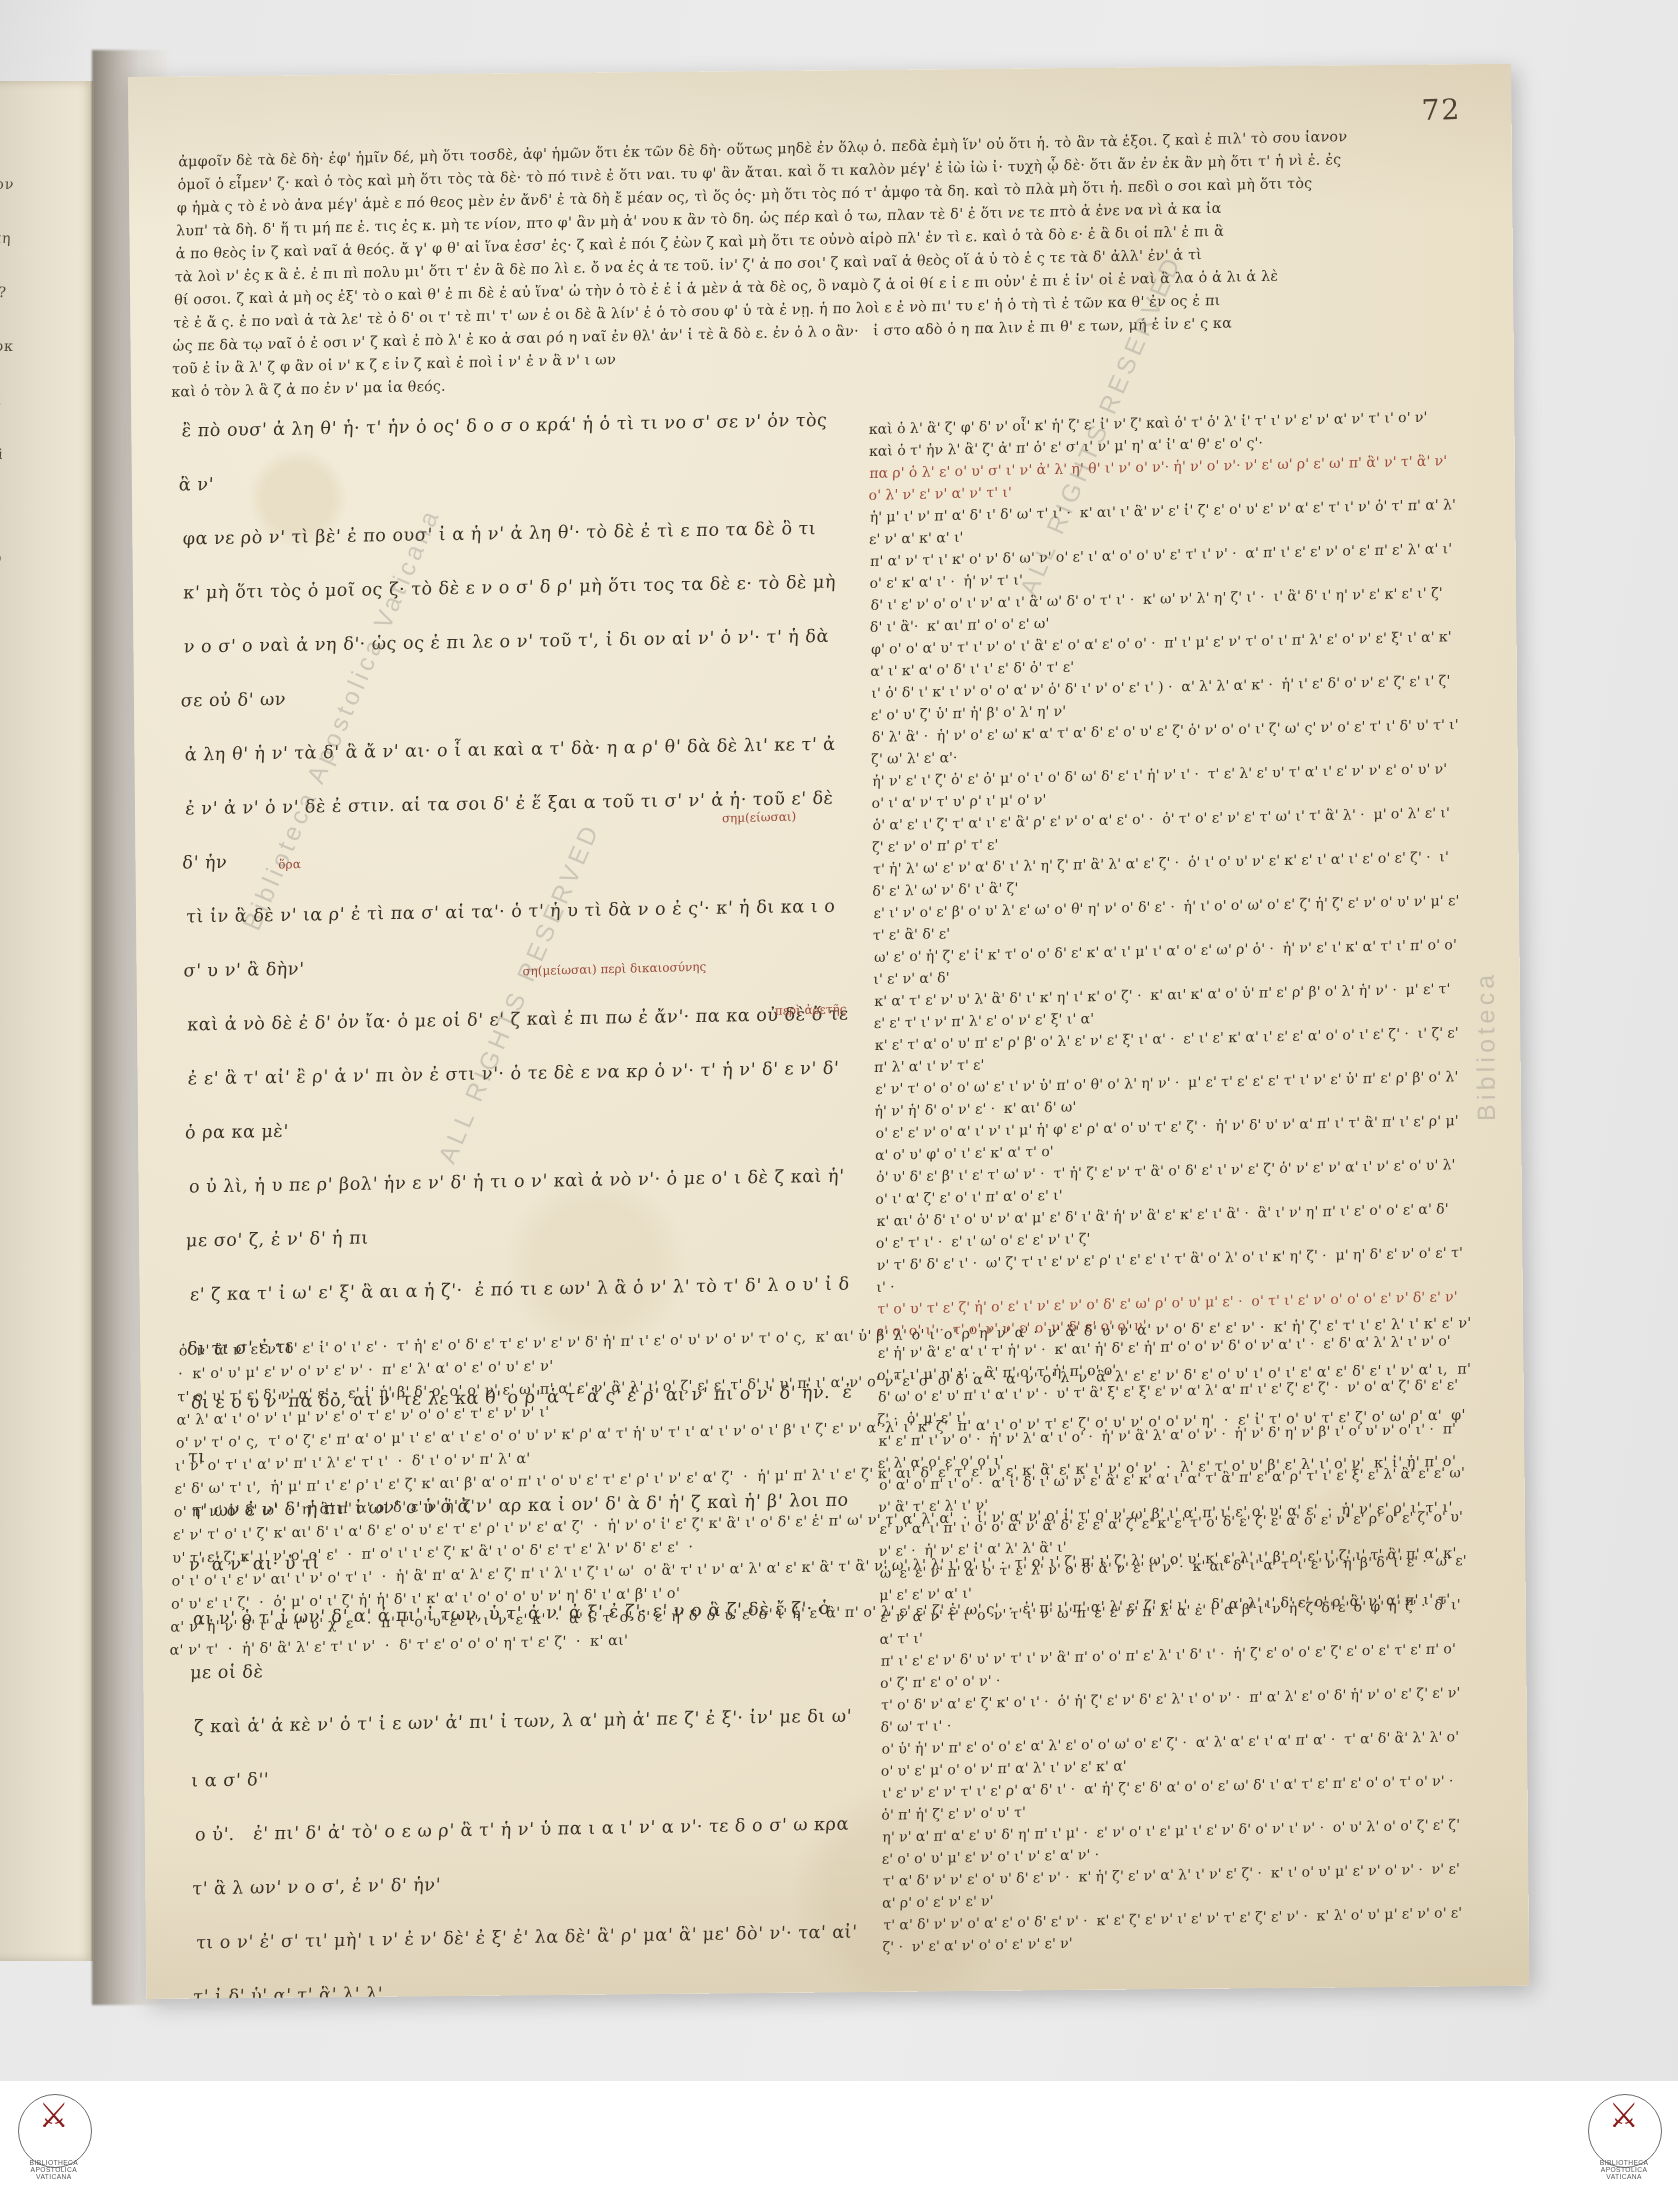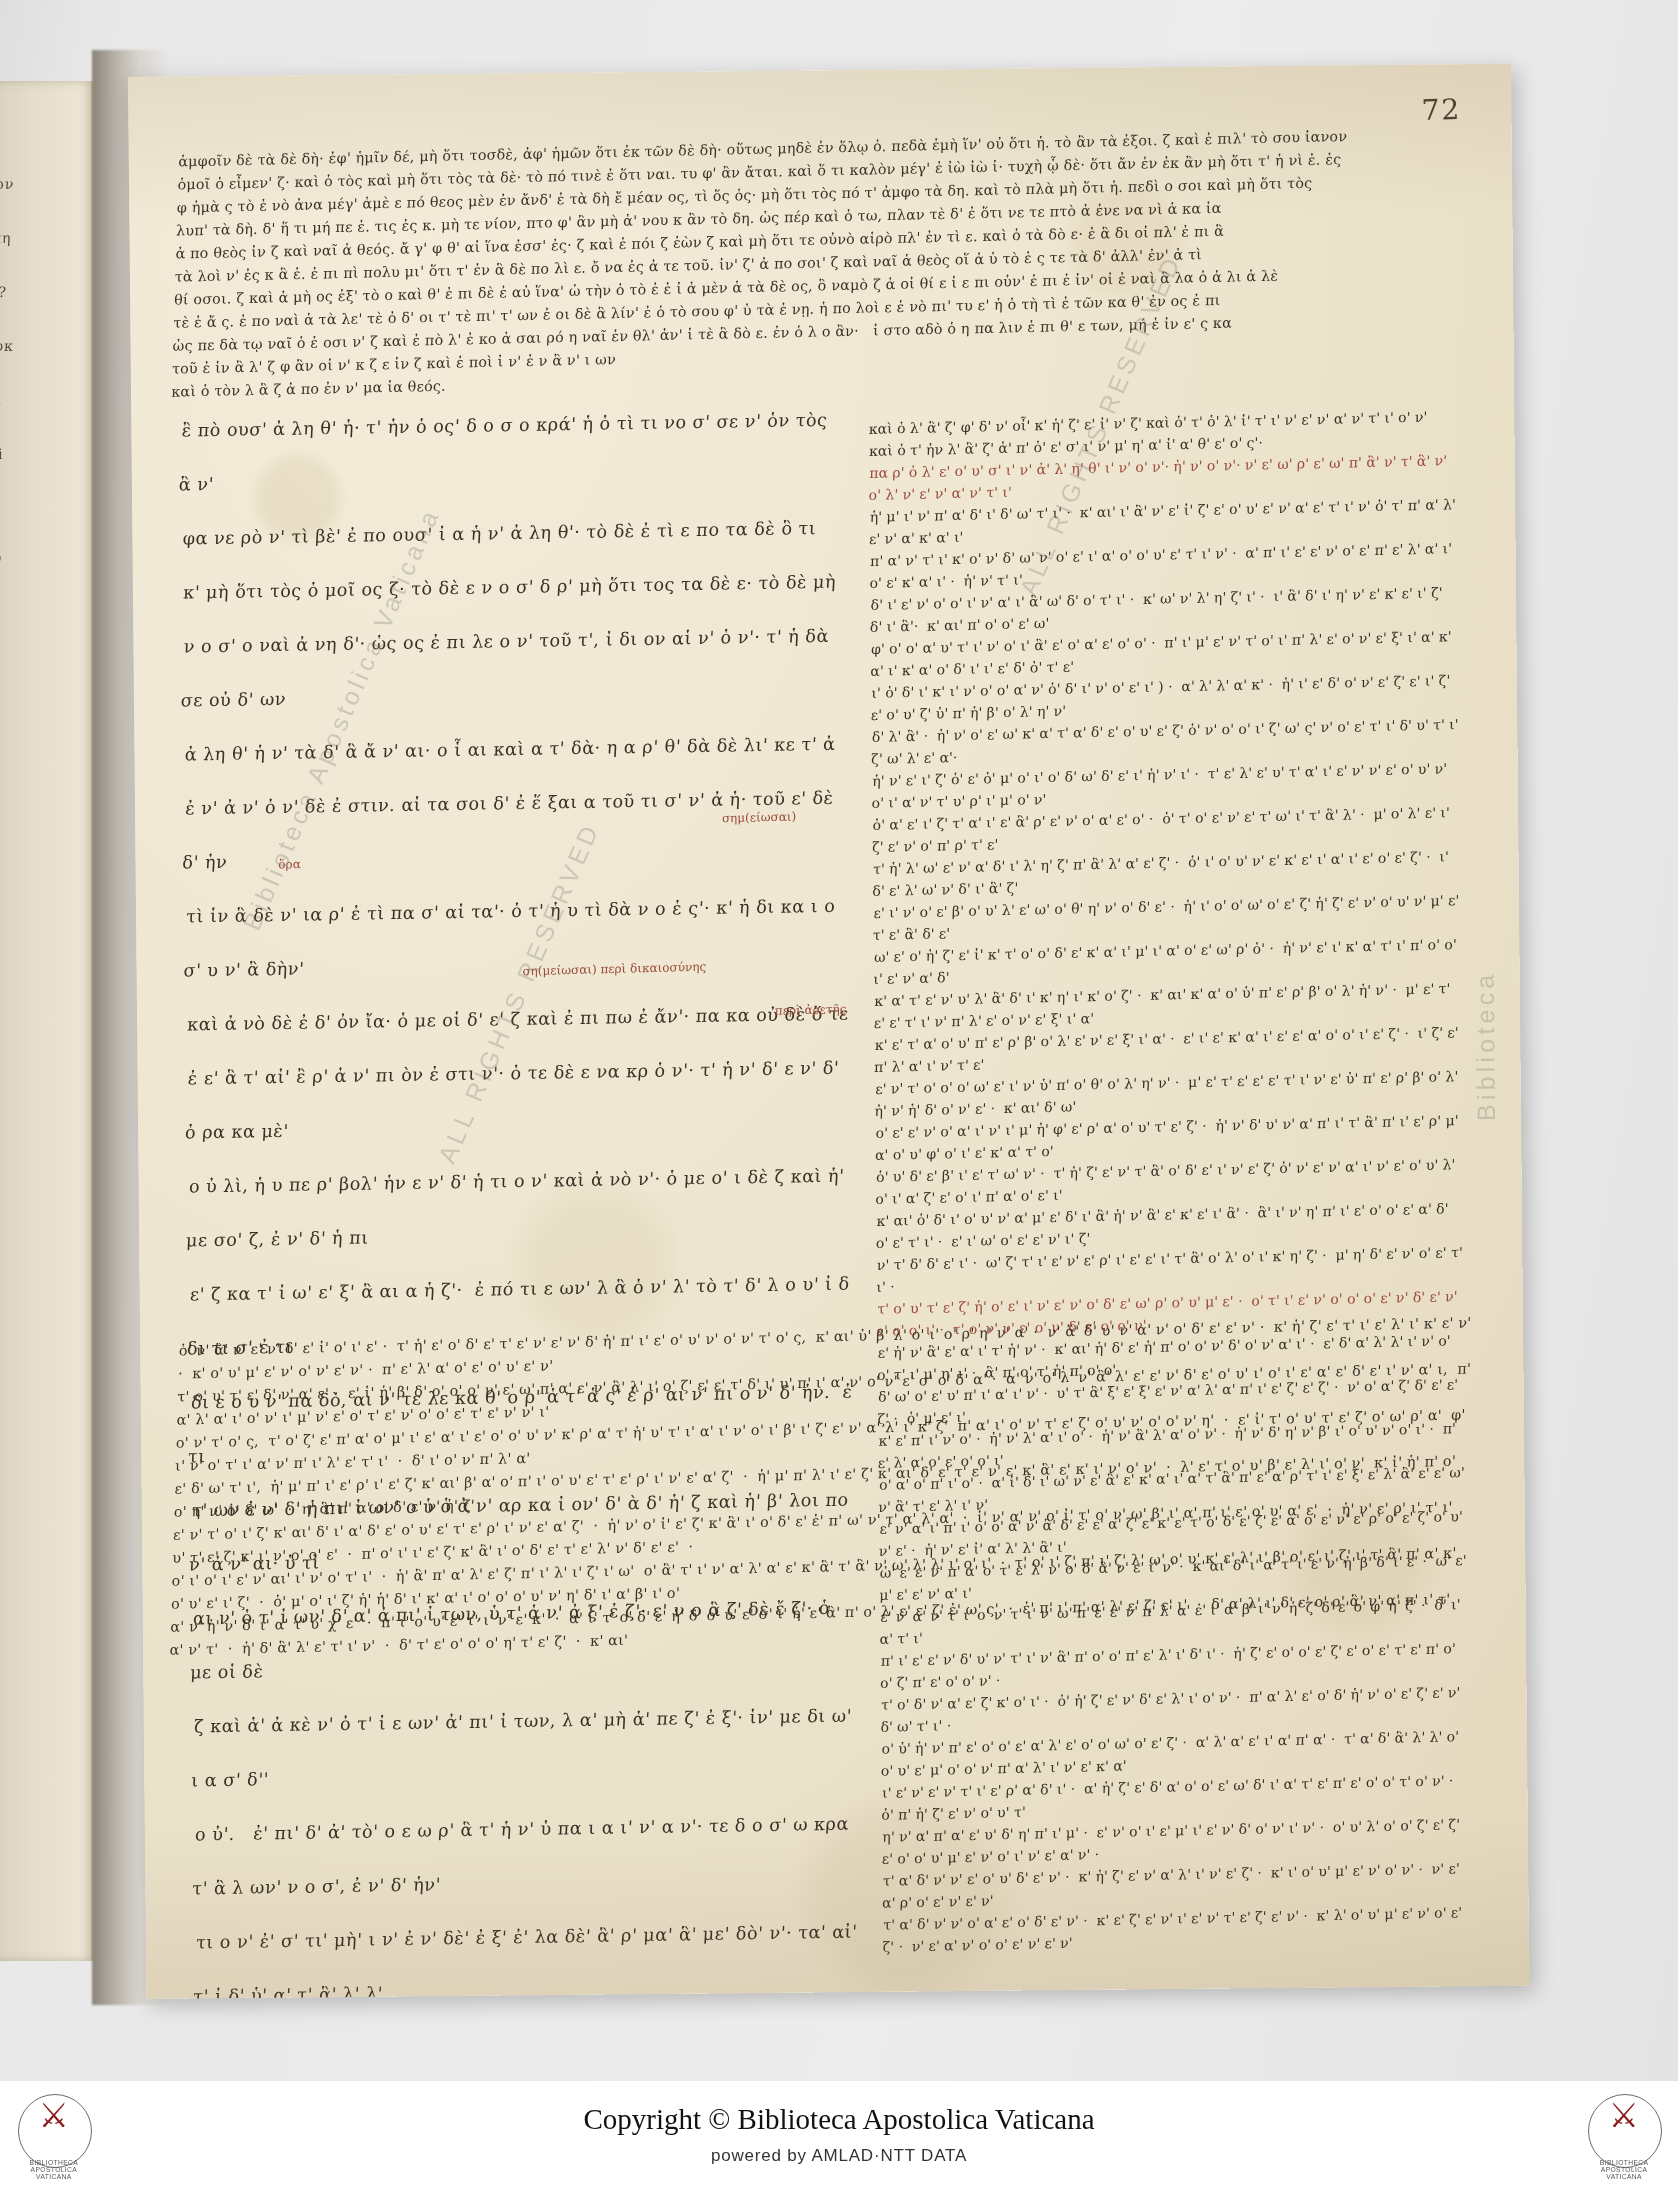--- a/index.html
+++ b/index.html
@@ -354,24 +354,20 @@
 </div>
 
 <div class="footer">
 
   <div class="crest left">
     <div class="crest-ring"></div>
     <div class="crest-keys">⚔</div>
     <div class="crest-label">BIBLIOTHECA APOSTOLICA VATICANA</div>
   </div>
 
-  <div class="footer-texts">
-    <div class="footer-title">Copyright © Biblioteca Apostolica Vaticana</div>
-    <div class="footer-sub">powered by AMLAD·NTT DATA</div>
-  </div>
 
   <div class="crest right">
     <div class="crest-ring"></div>
     <div class="crest-keys">⚔</div>
     <div class="crest-label">BIBLIOTHECA APOSTOLICA VATICANA</div>
   </div>
 </div>
 
 
 </body></html>

